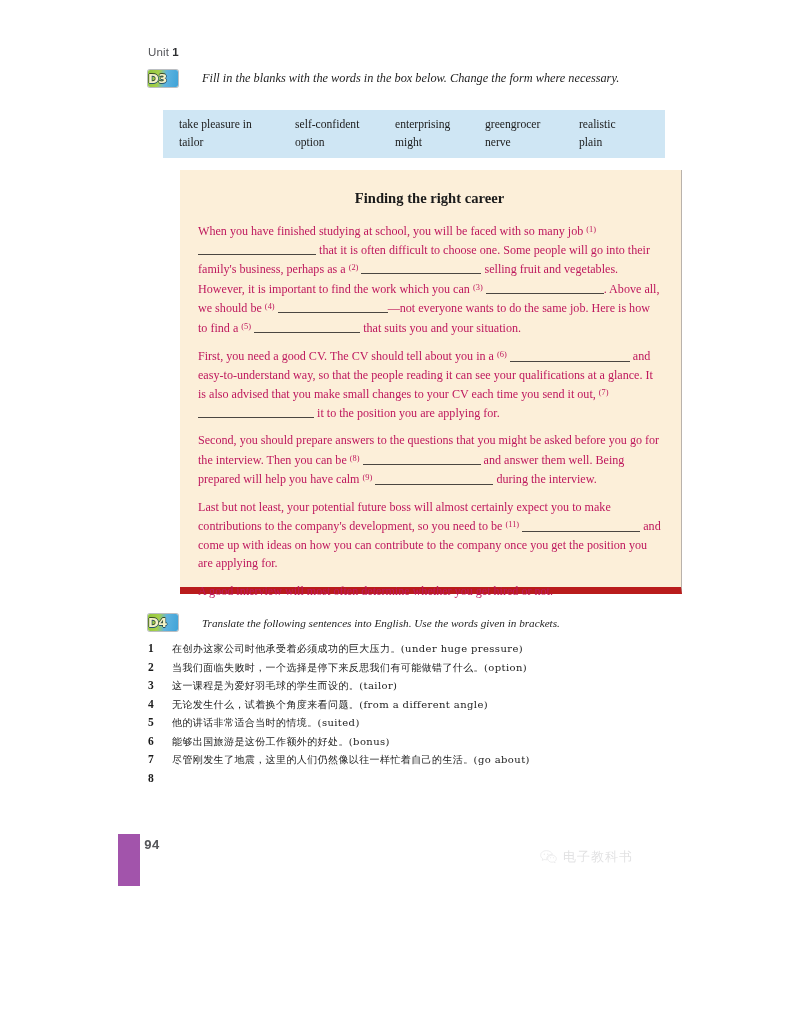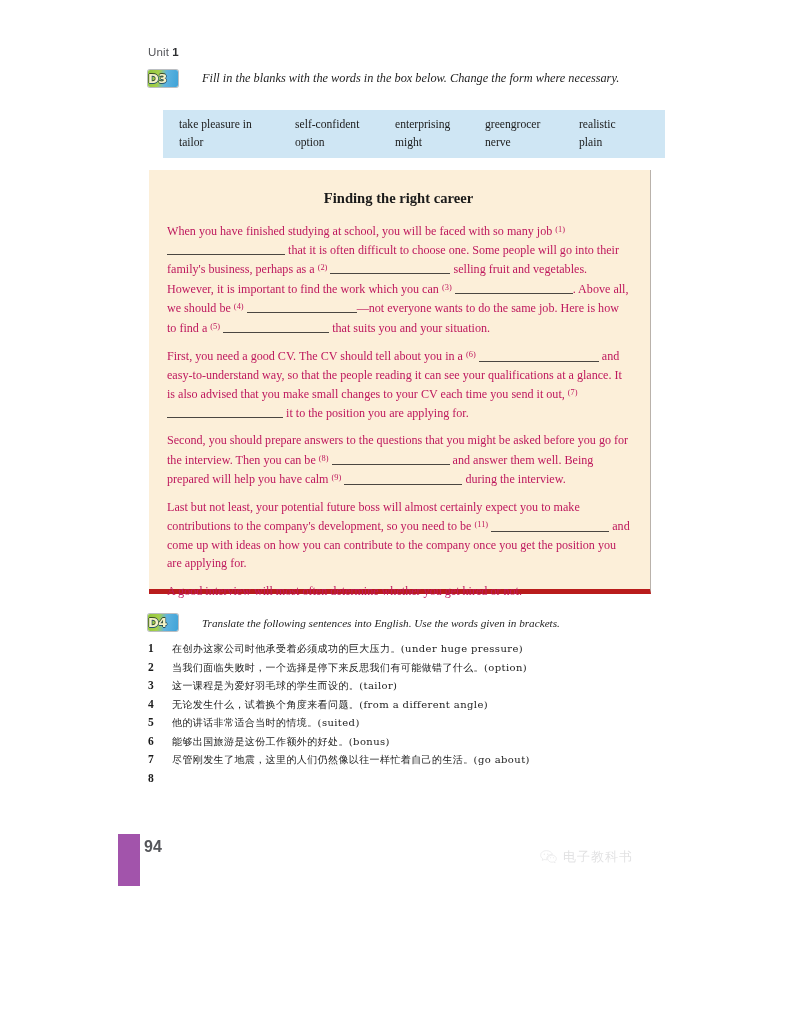--- a/index.html
+++ b/index.html
@@ -99,27 +99,27 @@
   .word-bank-cell {
     font-family: "Liberation Serif", serif;
     font-size: 11.6px;
     color: #1b1b1b;
     white-space: nowrap;
   }
 
   
   .passage {
     position: absolute;
-    left: 149px;
+    left: 180px;
     top: 170px;
     width: 502px;
     height: 424px;
     background: #fcefd9;
     border-right: 1px solid #b9b2ab;
-    border-bottom: 5px solid #b91c1c;
+    border-bottom: 7px solid #b91c1c;
     box-sizing: border-box;
     padding: 15px 20px 0 18px;
   }
   .passage-title {
     font-family: "Liberation Serif", serif;
     font-weight: 700;
     font-size: 14.6px;
     color: #1a1a1a;
     text-align: center;
     margin: 5px 0 14px 0;
@@ -189,22 +189,22 @@
     left: 118px;
     top: 834px;
     width: 22px;
     height: 52px;
     background: #a254ab;
   }
   .page-number {
     position: absolute;
     left: 144px;
     top: 838px;
-    font-family: Liberation Sans, sans-serif;
-    font-size: 16px;
+    font-family: Liberation Mono, monospace;
+    font-size: 13px;
     font-weight: 700;
     color: #55565a;
   }
 
   .watermark {
     position: absolute;
     left: 540px;
     top: 848px;
     display: flex;
     align-items: center;

